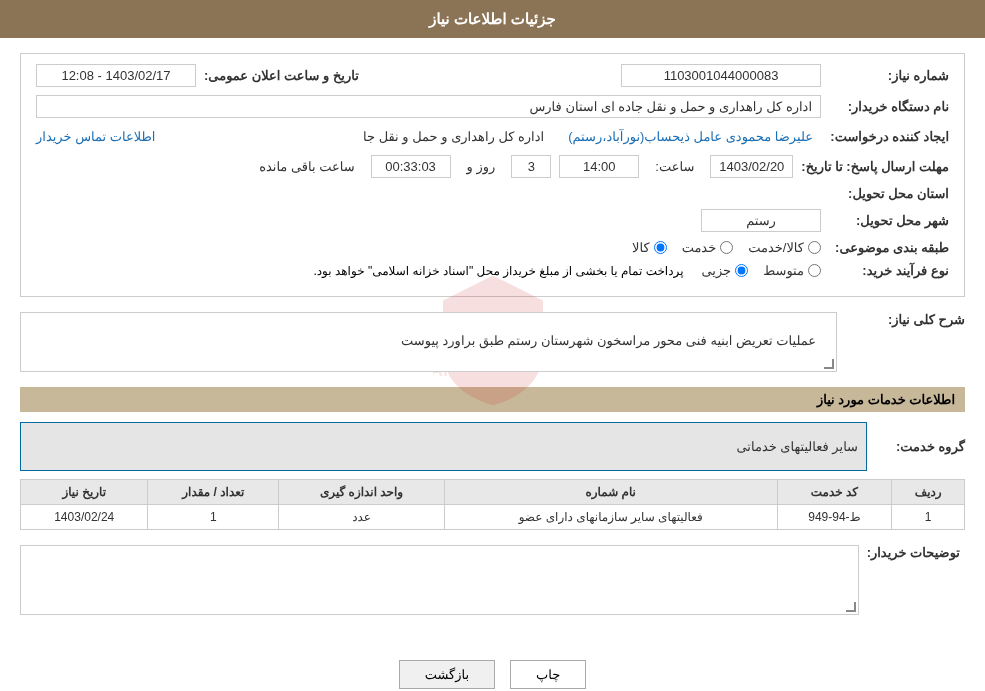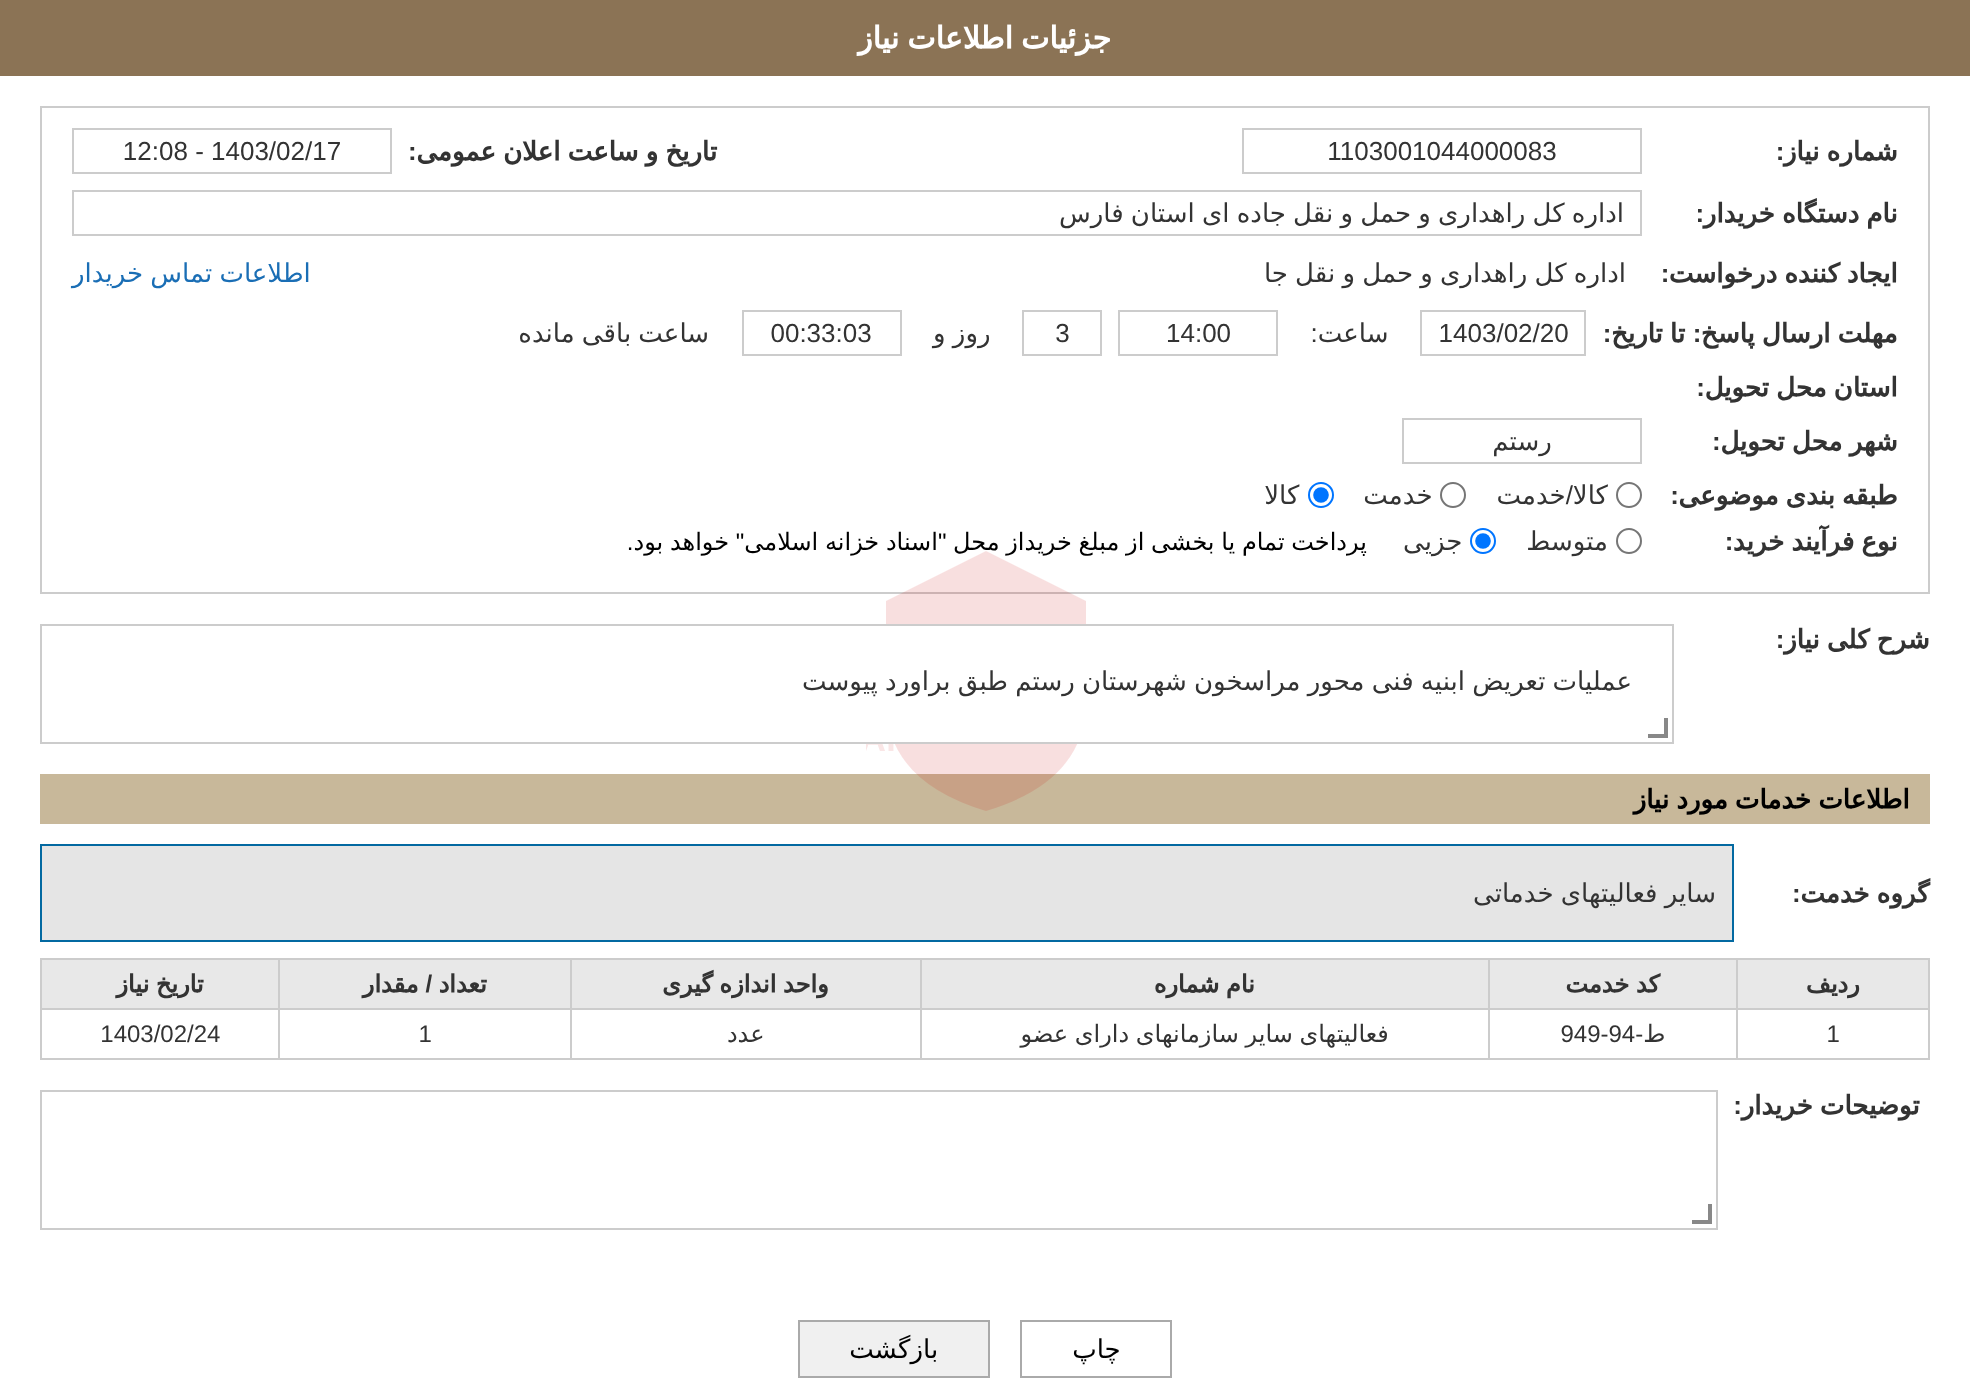--- a/index.html
+++ b/index.html
@@ -123,21 +123,21 @@
     }
     table.data-table {
       width: 100%;
       border-collapse: collapse;
       margin-bottom: 15px;
       font-size: 12px;
     }
     table.data-table th {
       background: #e8e8e8;
       border: 1px solid #ccc;
-      padding: 5px 20px;
+      padding: 5px 8px;
       text-align: center;
       font-weight: bold;
     }
     table.data-table td {
       border: 1px solid #ccc;
       padding: 5px 8px;
       text-align: center;
     }
     .buyer-desc-box {
       border: 1px solid #ccc;
@@ -199,20 +199,21 @@
         <span class="value-box" style="min-width:160px;">1403/02/17 - 12:08</span>
       </div>
 
       <div class="row">
         <span class="label">نام دستگاه خریدار:</span>
         <span class="value-box flex-fill" style="text-align:right;">اداره کل راهداری و حمل و نقل جاده ای استان فارس</span>
       </div>
 
       <div class="row">
         <span class="label">ایجاد کننده درخواست:</span>
+        <span class="value-text link-text">علیرضا محمودی عامل ذیحساب(نورآباد،رستم)</span>
         <span class="value-text">اداره کل راهداری و حمل و نقل جا</span>
         <span class="flex-fill"></span>
         <a class="link-text">اطلاعات تماس خریدار</a>
       </div>
 
       <div class="row">
         <span class="label">مهلت ارسال پاسخ: تا تاریخ:</span>
         <span class="value-box">1403/02/20</span>
         <span class="value-text">ساعت:</span>
         <span class="value-box">14:00</span>

